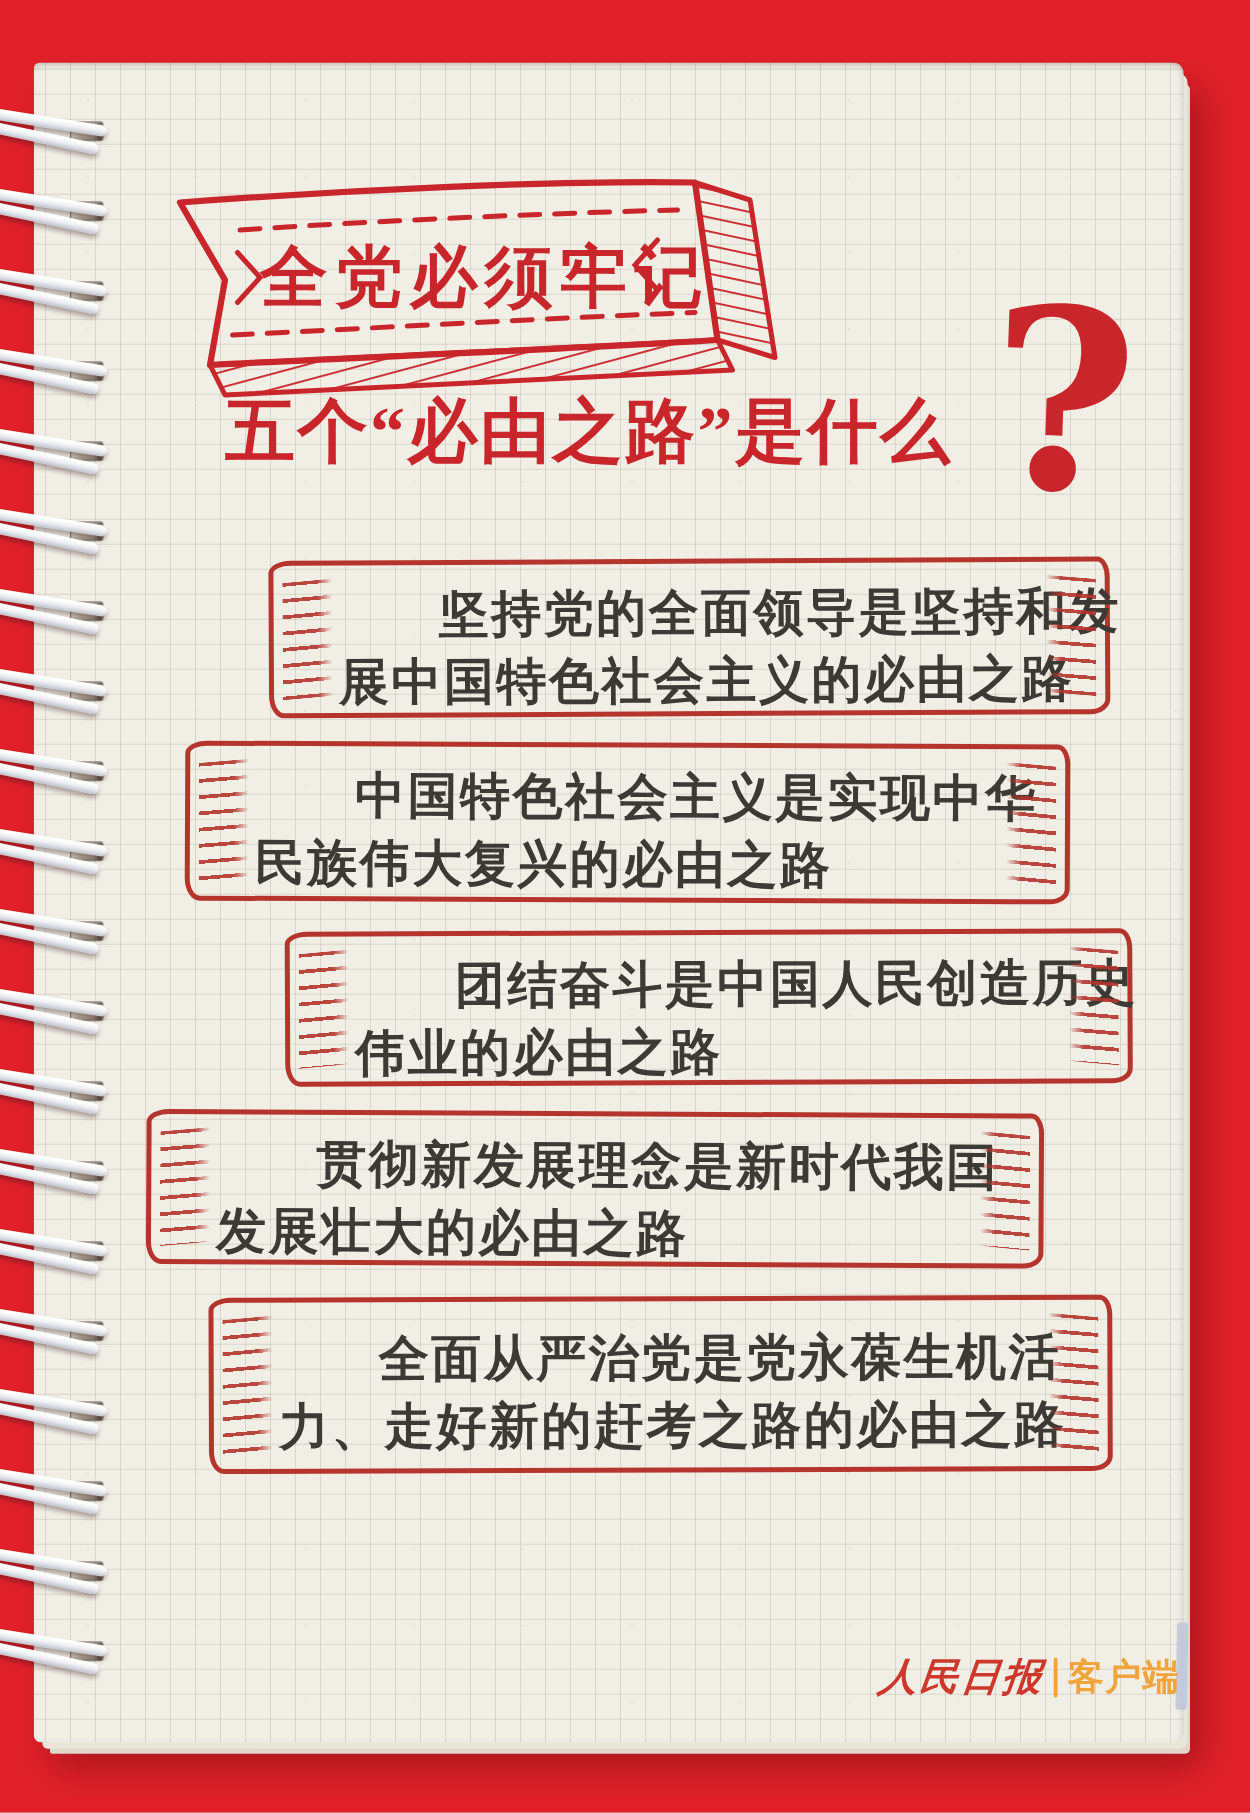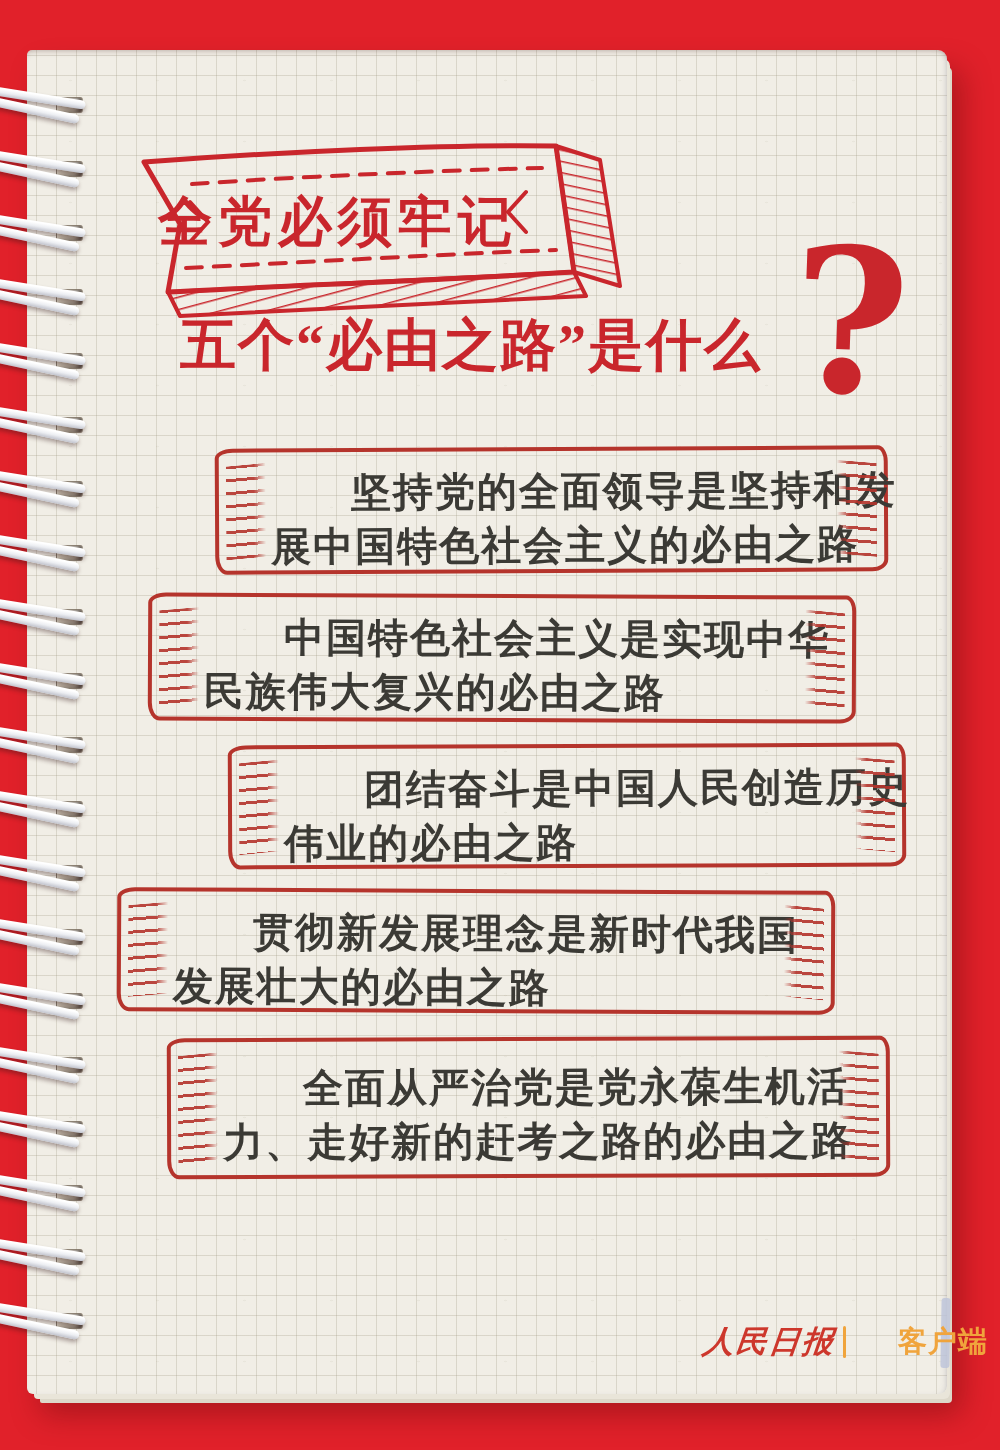--- a/index.html
+++ b/index.html
@@ -42,21 +42,21 @@
     border:1px solid rgba(110,98,86,.55);}
   .coil .wire{position:absolute;height:9px;border-radius:5px;
     background:linear-gradient(180deg,#ffffff 15%,#eceef2 55%,#c6c8d1 95%);
     box-shadow:0 3px 4px rgba(50,20,20,.38);}
   .coil .w1{left:-14px;top:3px;width:100px;transform:rotate(9deg);}
   .coil .w2{left:-18px;top:15px;width:98px;transform:rotate(12deg);}
 
   
   .ribbon{position:absolute;left:128px;top:136px;width:540px;height:190px;z-index:2;}
   .banner-text{position:absolute;left:158px;top:186px;width:410px;z-index:3;
-    text-align:left;font-size:54px;font-weight:900;letter-spacing:6px;
+    text-align:right;font-size:54px;font-weight:900;letter-spacing:6px;
     color:var(--ink_red);font-family:"Liberation Serif",serif;}
 
   
   .title{position:absolute;left:180px;top:308px;z-index:3;white-space:nowrap;
     font-size:56px;font-weight:900;letter-spacing:2px;color:var(--ink_red);
     font-family:"Liberation Serif",serif;}
   .qmark{position:absolute;left:792px;top:222px;z-index:3;
     font-size:200px;line-height:1.0;font-weight:700;color:var(--ink_red);
     font-family:"DejaVu Serif",serif;transform:rotate(2deg);}
 
@@ -80,21 +80,21 @@
   .box4{left:117px;top:889px;width:718px;height:124px;transform:rotate(0.3deg);}
   .box5{left:167px;top:1037px;width:723px;height:141px;transform:rotate(-0.2deg);padding-top:19px;}
 
   
   .footer{position:absolute;left:703px;top:1320px;height:44px;z-index:3;
     display:flex;align-items:center;gap:8px;}
   .brand{font-size:31px;font-weight:700;font-style:italic;letter-spacing:2px;
     color:var(--logo_red);font-family:"Liberation Serif",serif;transform:skewX(-6deg);}
   .logo-divider{width:3px;height:32px;background:var(--logo_orange);border-radius:2px;}
   .suffix{font-size:29px;font-weight:800;letter-spacing:1px;color:var(--logo_orange);
-    font-family:"Liberation Sans",sans-serif;margin-left:44px;}
+    font-family:"Liberation Sans",sans-serif;}
 </style>
 </head>
 <body>
 
 <div class="stage">
 
   <div class="paper">
     <div class="page-edge-blue"></div>
   </div>
 

